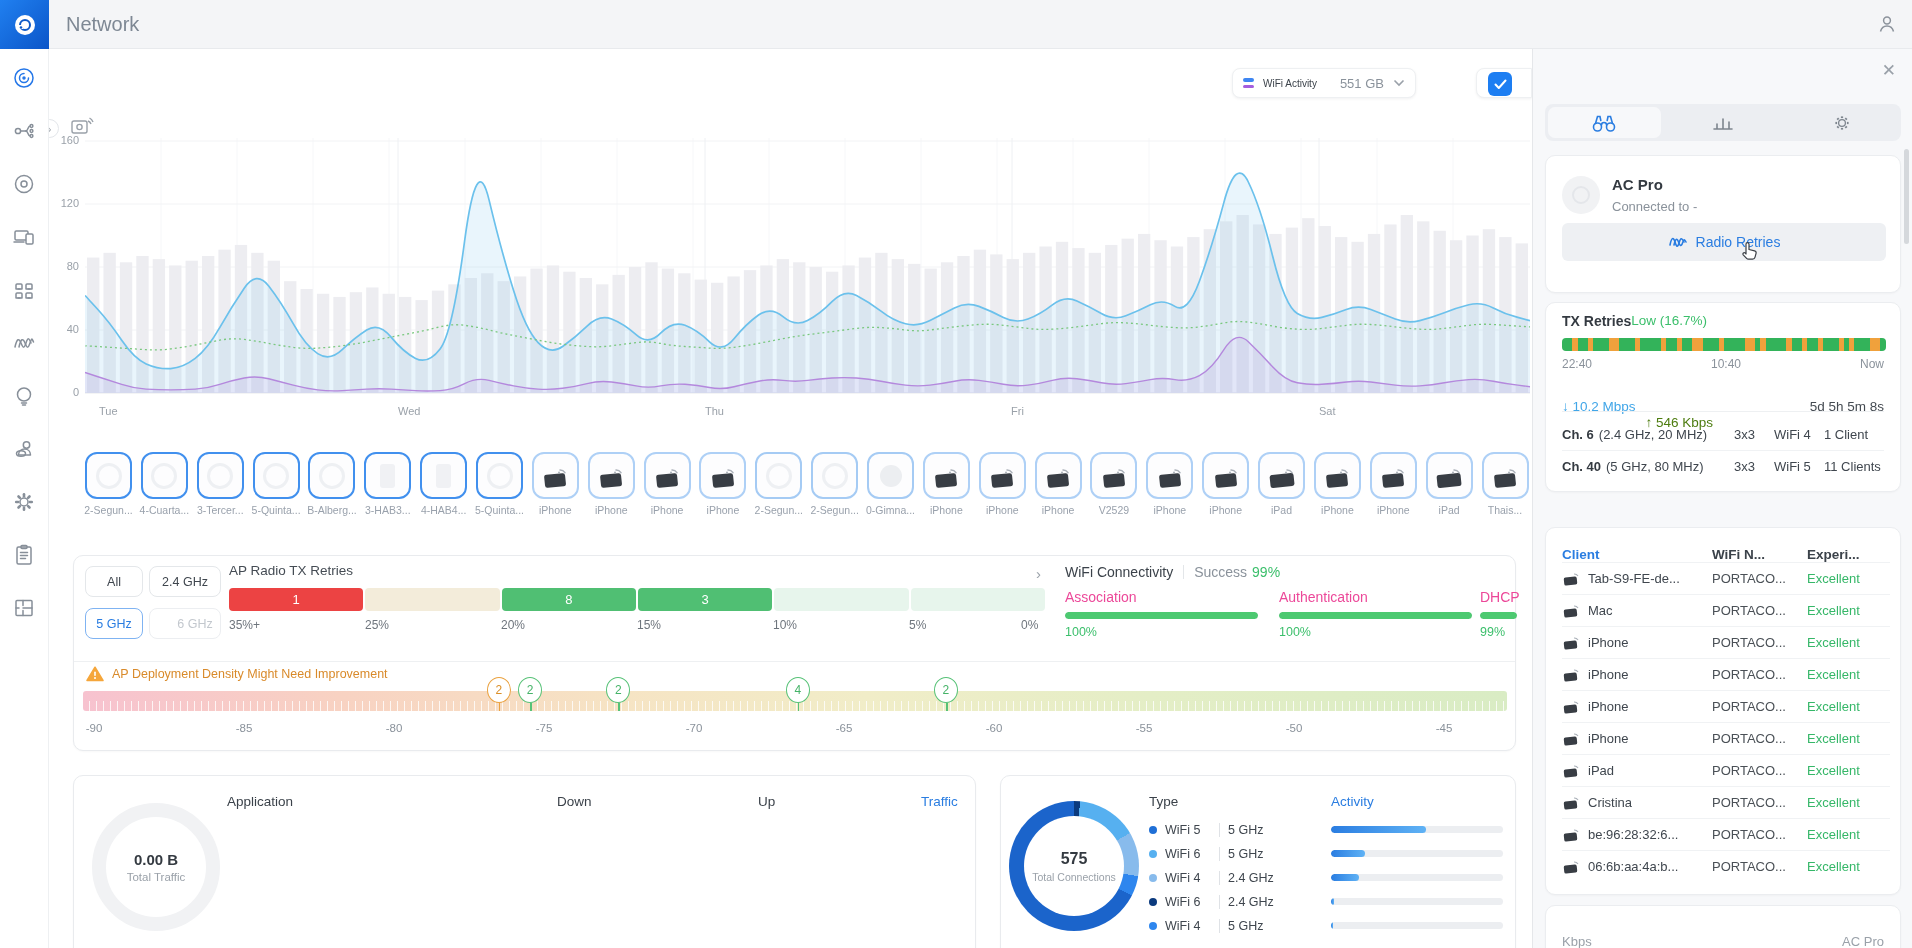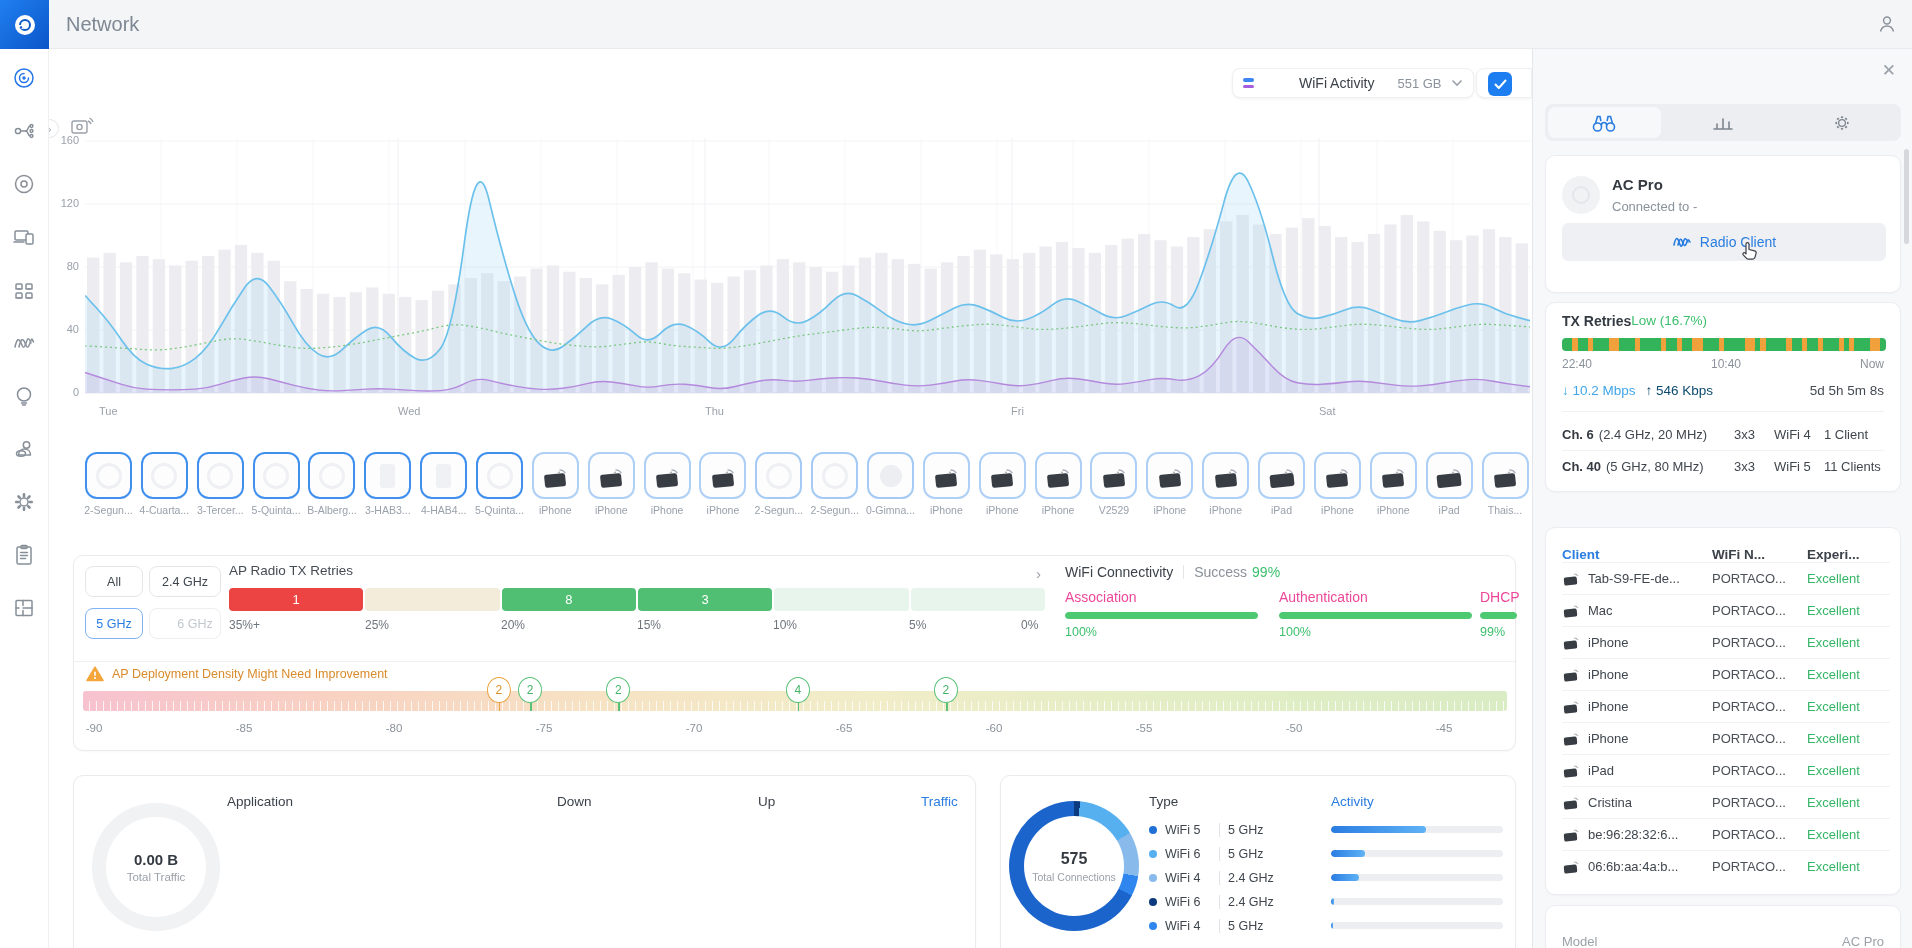--- a/index.html
+++ b/index.html
@@ -17,21 +17,21 @@
   .side-btn svg { stroke:#878f99; fill:none; stroke-width:1.5; stroke-linecap:round; stroke-linejoin:round; }
   .side-btn.active svg { stroke:#2577e8; }
 
   
   #main { position:absolute; left:49px; top:49px; width:1483px; height:899px; background:#fff; overflow:hidden; }
 
   #collapse-btn { position:absolute; left:-9px; top:70px; width:19px; height:19px; border-radius:50%; background:#fff; border:1px solid #e3e6ea; color:#9aa1a9; font-size:11px; display:flex; align-items:center; justify-content:center; z-index:12; cursor:pointer; }
   #chart-corner-icon { position:absolute; left:21px; top:66px; }
 
   #wifi-pill { position:absolute; left:1183px; top:19px; height:30px; background:#fff; border:1px solid #eef0f2; box-shadow:0 1px 3px rgba(16,24,40,.06); border-radius:8px; display:flex; align-items:center; padding:0 10px; gap:9px; cursor:pointer; }
-  #wifi-pill .lbl { font-size:14px; color:#3b424a;margin-left:36px; }
+  #wifi-pill .lbl { font-size:10px; color:#3b424a; }
   #wifi-pill .val { font-size:13px; color:#8a929b; margin-left:14px; }
   #check-pill { position:absolute; left:1427px; top:19px; width:56px; height:30px; background:#fff; border:1px solid #eef0f2; border-radius:8px 0 0 8px; box-shadow:0 1px 3px rgba(16,24,40,.06); }
   #wifi-checkbox { position:absolute; left:11px; top:3px; width:24px; height:24px; border-radius:6px; background:#1d7ef2; display:flex; align-items:center; justify-content:center; cursor:pointer; }
 
   .ytick { position:absolute; left:0; width:30px; text-align:right; font-size:11px; color:#9aa1a9; }
   #main-chart { position:absolute; left:36px; top:81px; }
   .day-label { position:absolute; top:356px; font-size:11px; color:#9aa1a9; }
 
   
   .tile { position:absolute; top:403px; width:47px; height:47px; border-radius:12px; background:#fdfdfe; border:2px solid #4190ee; display:flex; align-items:center; justify-content:center; cursor:pointer; }
@@ -112,21 +112,21 @@
 
   #pcard-stats { top:253px; height:190px; }
   #tx-row { position:absolute; left:16px; right:16px; top:10px; display:flex; justify-content:flex-start; }
   #tx-title { font-size:14px; font-weight:bold; color:#343a41; }
   #tx-status { font-size:13.5px; color:#3bbf6b; }
   #stripe-bar { position:absolute; left:16px; top:35px; width:324px; height:13px; border-radius:4px; overflow:hidden; display:flex; }
   #stripe-bar div { flex:1; }
   #tx-times { position:absolute; left:16px; right:16px; top:54px; display:flex; justify-content:space-between; font-size:12px; color:#8a929b; }
   #tx-speeds { position:absolute; left:16px; right:16px; top:80px; display:flex; align-items:center; font-size:13.5px; }
   #tx-speeds .down { color:#41a6e8; }
-  #tx-speeds .up { color:#0c4a6e; margin-left:10px; }
+  #tx-speeds .up { color:#4d7c0f; margin-left:10px;margin-top:32px; }
   #tx-speeds .uptime { margin-left:auto; color:#454b52; }
   #tx-div { position:absolute; left:16px; right:16px; top:108px; height:1px; background:#eef0f2; }
   .ch-row { position:absolute; left:16px; right:16px; height:31px; display:flex; align-items:center; font-size:13px; color:#3f464e; }
   .ch-row .chb { font-weight:bold; color:#343a41; margin-right:5px; }
   .ch-row .mimo { position:absolute; left:172px; }
   .ch-row .wifi { position:absolute; left:212px; }
   .ch-row .cl { position:absolute; left:262px; }
   .ch-row + .ch-row { border-top:1px solid #f0f2f4; }
 
   #pcard-table { top:478px; height:368px; }
@@ -814,21 +814,21 @@
     <div id="avatar">
         <span class="ring"></span>
       </div>
     <div id="dev-model">AC Pro</div>
     <div id="dev-conn">Connected to -</div>
     <button id="radio-btn">
       <svg width="20" height="16" viewBox="0 0 20 16" fill="none" stroke="#2a7de1" stroke-width="1.6" stroke-linecap="round">
         <path d="M2 11 C3.5 3 5.5 3 7 8 S9.5 14 11 9 S13.5 3 16 8"></path>
           <path d="M6 11 C7.5 4 9 4 10.5 8 S13 13 14.5 9 S16.5 5 18 8"></path>
       </svg>
-      <span>Radio Client</span>
+      <span>Radio Retries</span>
     </button>
     <svg id="cursor-hand" width="22" height="24" viewBox="0 0 22 24">
       <path d="M8 14 V4.2 a1.5 1.5 0 0 1 3 0 V9.5 l5.6 1.4 a2 2 0 0 1 1.45 2.4 l-1 3.9 a2.6 2.6 0 0 1 -2.5 2 H10.5 a2.6 2.6 0 0 1 -1.9 -0.85 L5.2 14.8 a1.4 1.4 0 0 1 2 -1.9 z" fill="#ffffff" stroke="#3a3f45" stroke-width="1.2" stroke-linejoin="round"></path>
     </svg>
   </div>
 
   <div class="pcard" id="pcard-stats">
     <div id="tx-row">
       <span id="tx-title">TX Retries</span>
       <span id="tx-status">Low (16.7%)</span>
@@ -1041,19 +1041,19 @@
           </svg>
           <span class="name">06:6b:aa:4a:b...</span>
           <span class="net">PORTACO...</span>
           <span class="exp">Excellent</span>
         </div>
       </div>
   </div>
 
   <div class="pcard" id="pcard-footer">
     <div id="foot-row">
-      <span>Model</span>
+      <span>Kbps</span>
       <span>AC Pro</span>
     </div>
   </div>
 
   <div id="panel-scrollbar"></div>
 </aside>
 
 </body></html>

